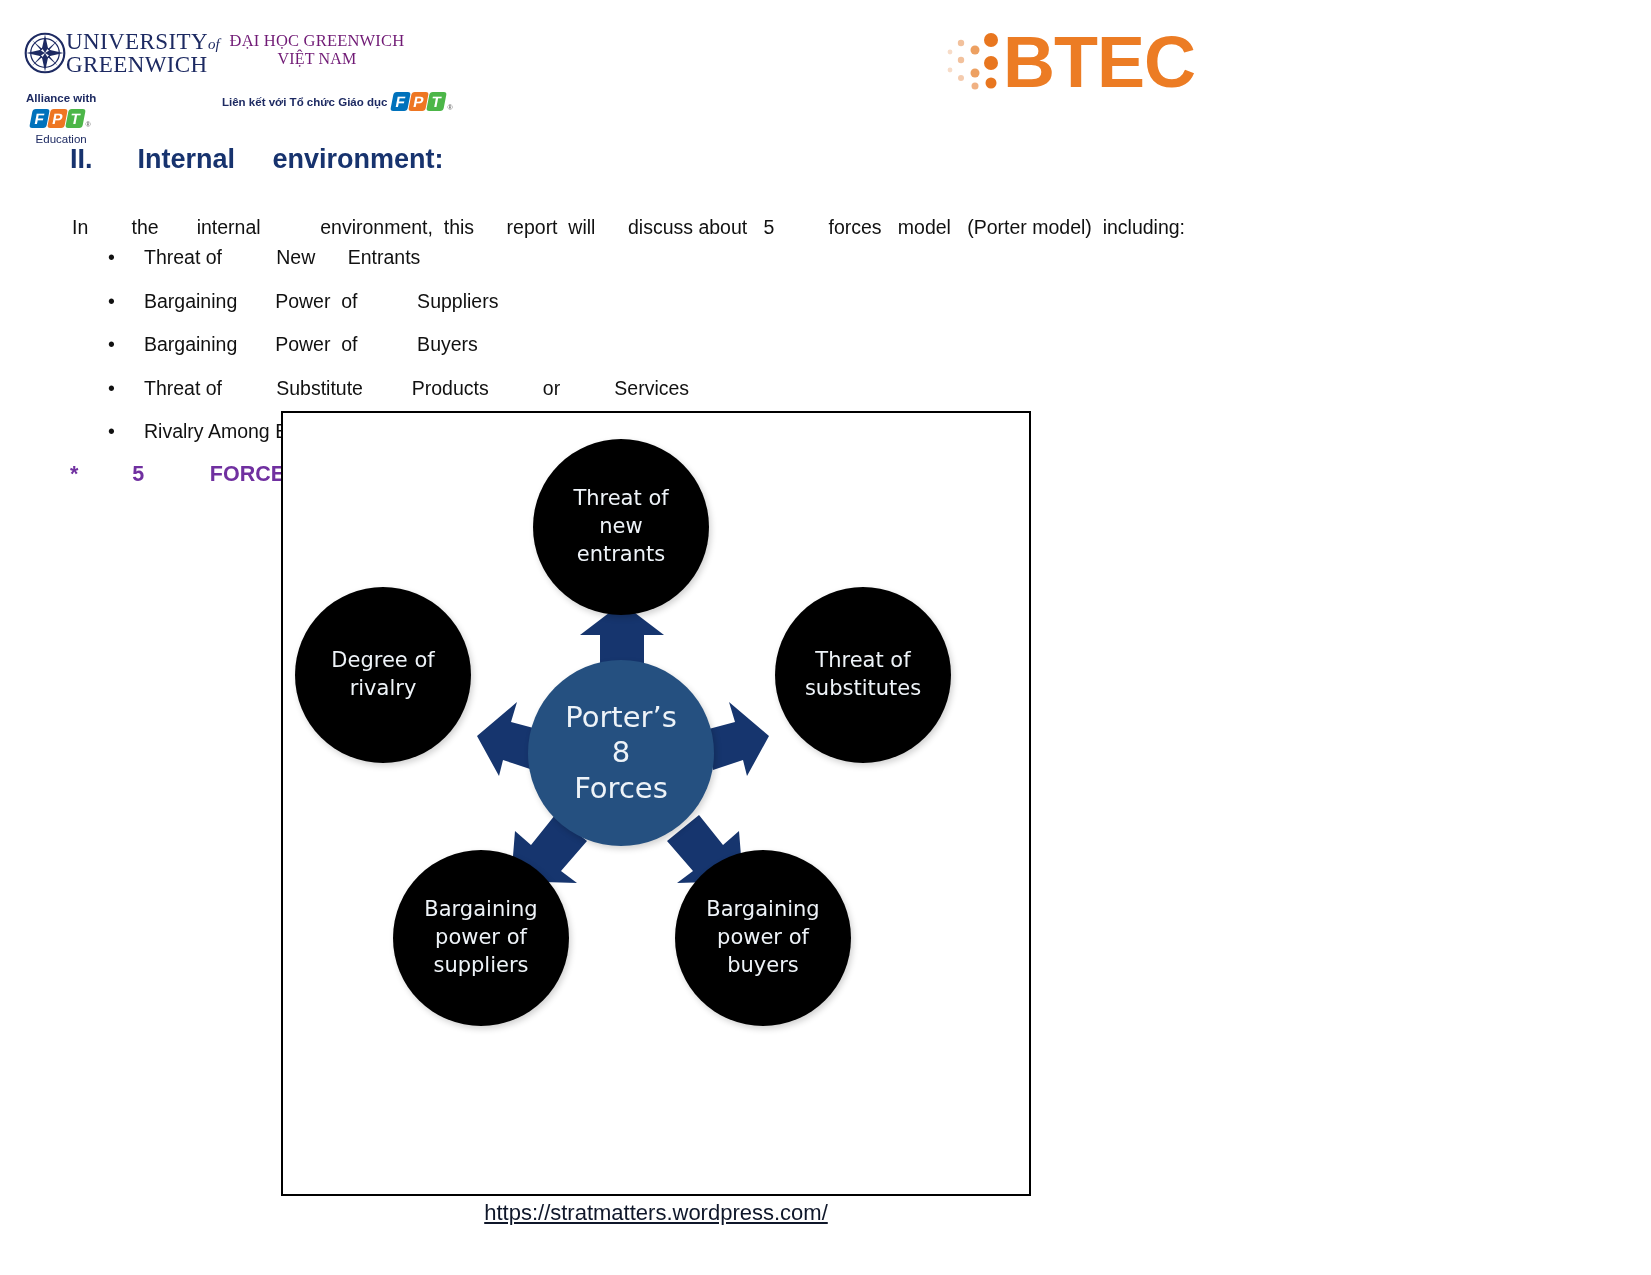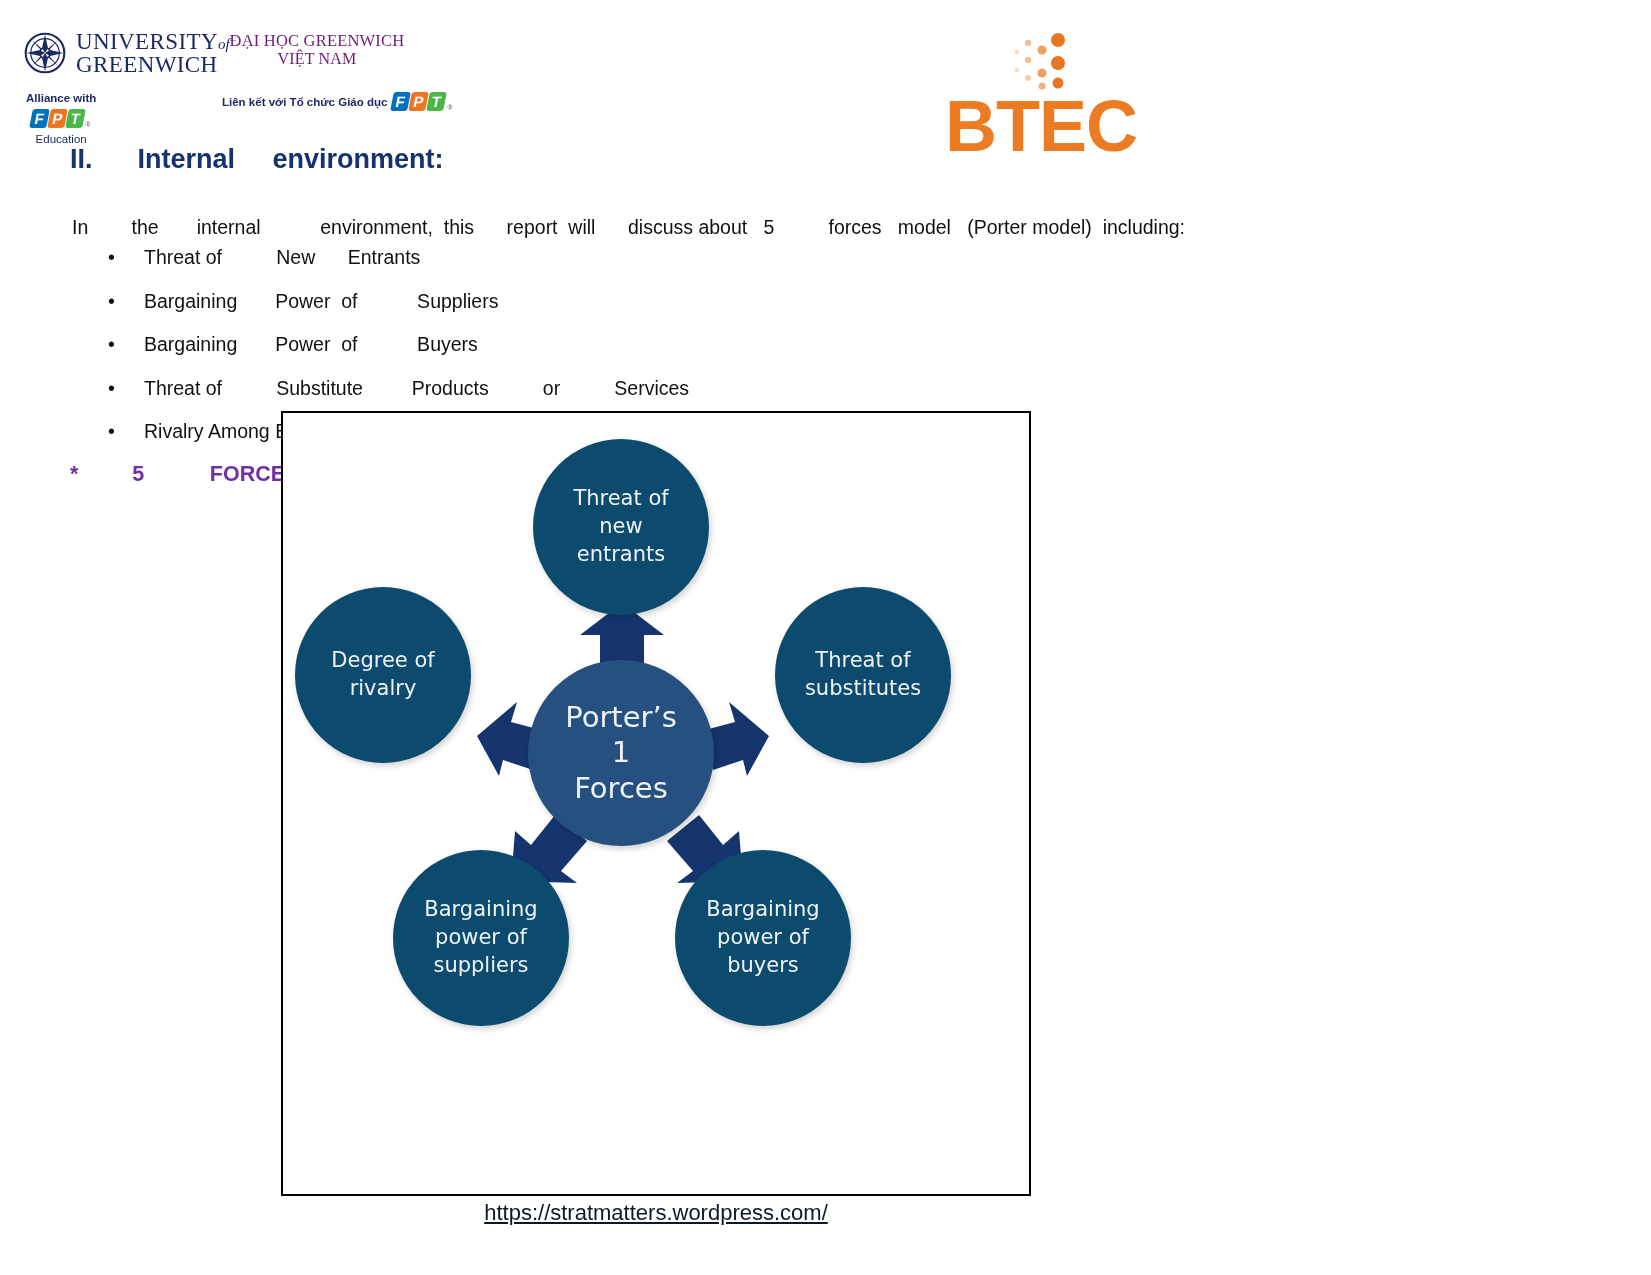--- a/index.html
+++ b/index.html
@@ -18,21 +18,21 @@
   
   .header {
     position: absolute;
     left: 0; top: 0;
     width: 1651px; height: 130px;
   }
 
   
   .ug-block {
     position: absolute; left: 24px; top: 30px;
-    display: flex; align-items: center; gap: 10px;
+    display: flex; align-items: center; 
   }
   .ug-compass { width: 42px; height: 42px; flex: 0 0 42px; }
   .ug-words {
     font-family: "Liberation Serif", serif;
     color: #1d2a62;
     line-height: 1.0;
   }
   .ug-line1 {
     font-size: 23px; letter-spacing: .4px; white-space: nowrap;
   }
@@ -79,21 +79,21 @@
     margin-right: 1px;
   }
   .fpt .f { background: #0072bc; }
   .fpt .p { background: #ee7622; }
   .fpt .t { background: #4cb648; }
   .fpt .reg { color:#777; font-size:7px; transform:none; width:auto; height:auto; background:none; line-height:normal; margin-left:1px; align-self:flex-end;}
 
   
   .btec-block {
     position: absolute; left: 945px; top: 30px;
-    display: flex; align-items: center; flex-direction: column;
+    display: flex; align-items: center;
   }
   .btec-dots { width: 58px; height: 64px; }
   .btec-text {
     font-family: "Liberation Sans", sans-serif;
     font-weight: bold; font-size: 72px; line-height: 64px;
     color: #ec7c24; letter-spacing: -1px;
   }
 
   
   .content { position: absolute; left: 0; top: 130px; width: 1651px; }
@@ -147,21 +147,21 @@
     border: 2px solid #000;
     background: #fff;
     overflow: hidden;
   }
   .diagram {
     position: absolute; left: 0; top: 0; width: 100%; height: 100%;
   }
   .circle {
     position: absolute;
     border-radius: 50%;
-    background: #0c4a6e;
+    background: #000000;
     color: #eef3f8;
     display: flex; align-items: center; justify-content: center;
     text-align: center;
     font-family: "DejaVu Sans", sans-serif;
     font-size: 21px;
     line-height: 1.32;
     white-space: pre-line;
     box-shadow: 2px 3px 6px rgba(0,0,0,.18);
   }
   .c-entrants  { left: 250px; top: 26px;  width: 176px; height: 176px; }
@@ -349,20 +349,20 @@
     </div>
 
     <div class="circle c-buyers">
       <span>Bargaining
 power of
 buyers</span>
     </div>
 
     <div class="circle c-center">
       <span>Porter’s
-1
+8
 Forces</span>
     </div>
 
   </div>
 </div>
 
 <a class="caption-link" href="#">https://stratmatters.wordpress.com/</a>
 
 </body></html>

